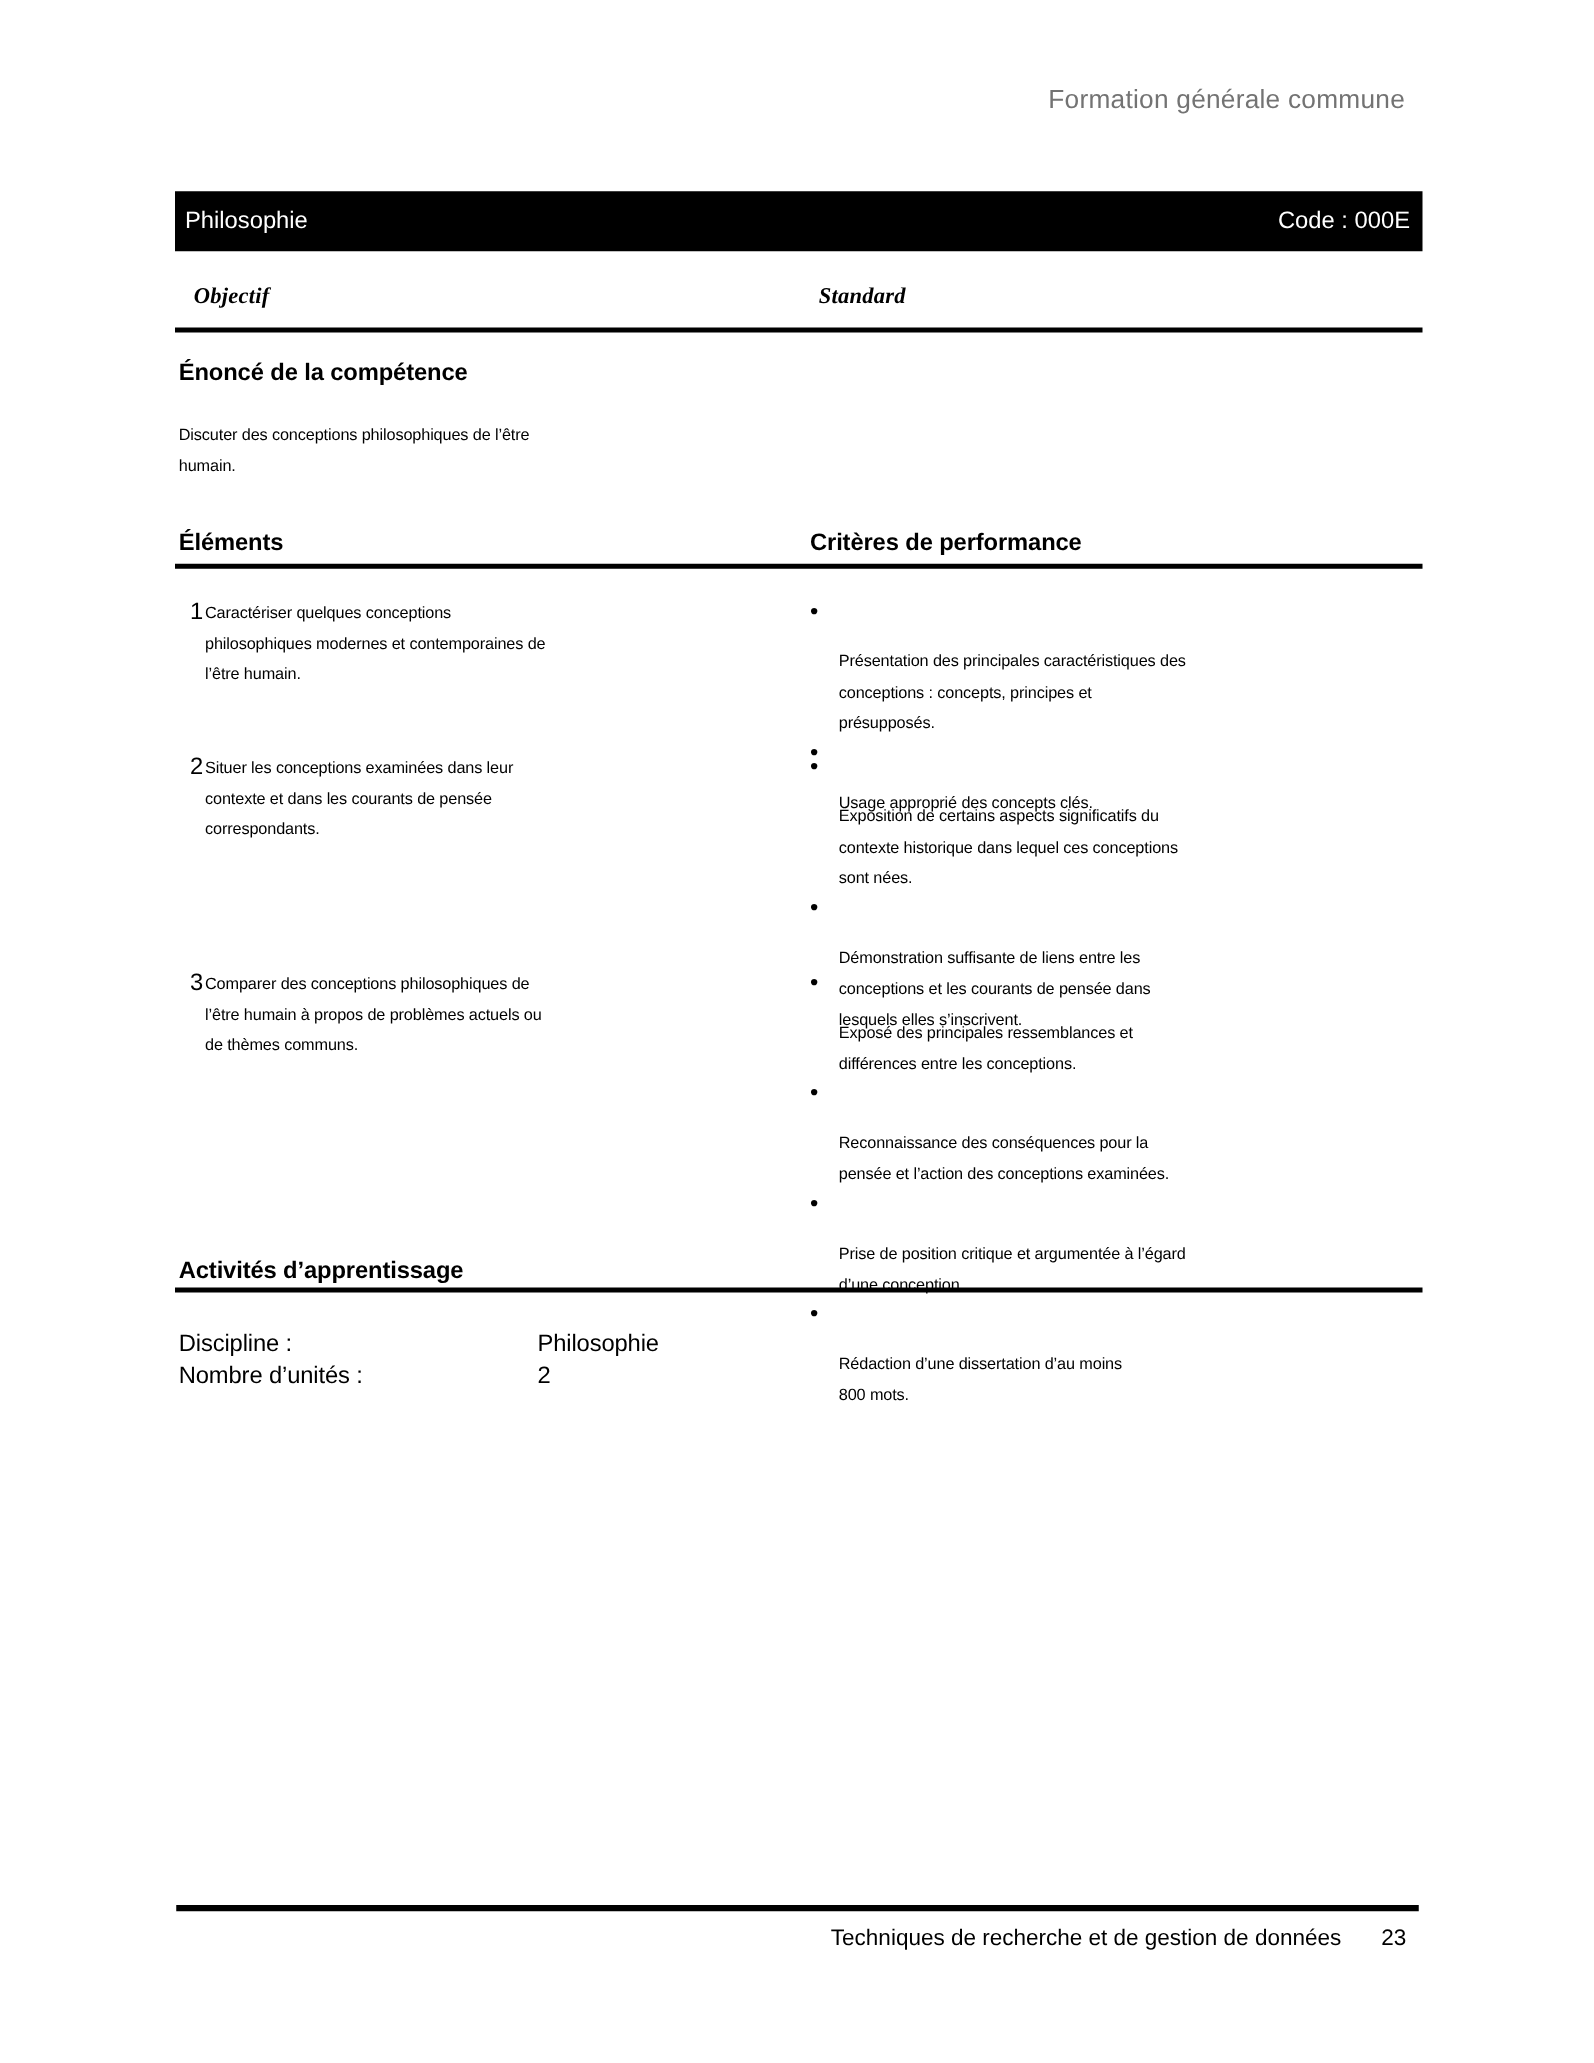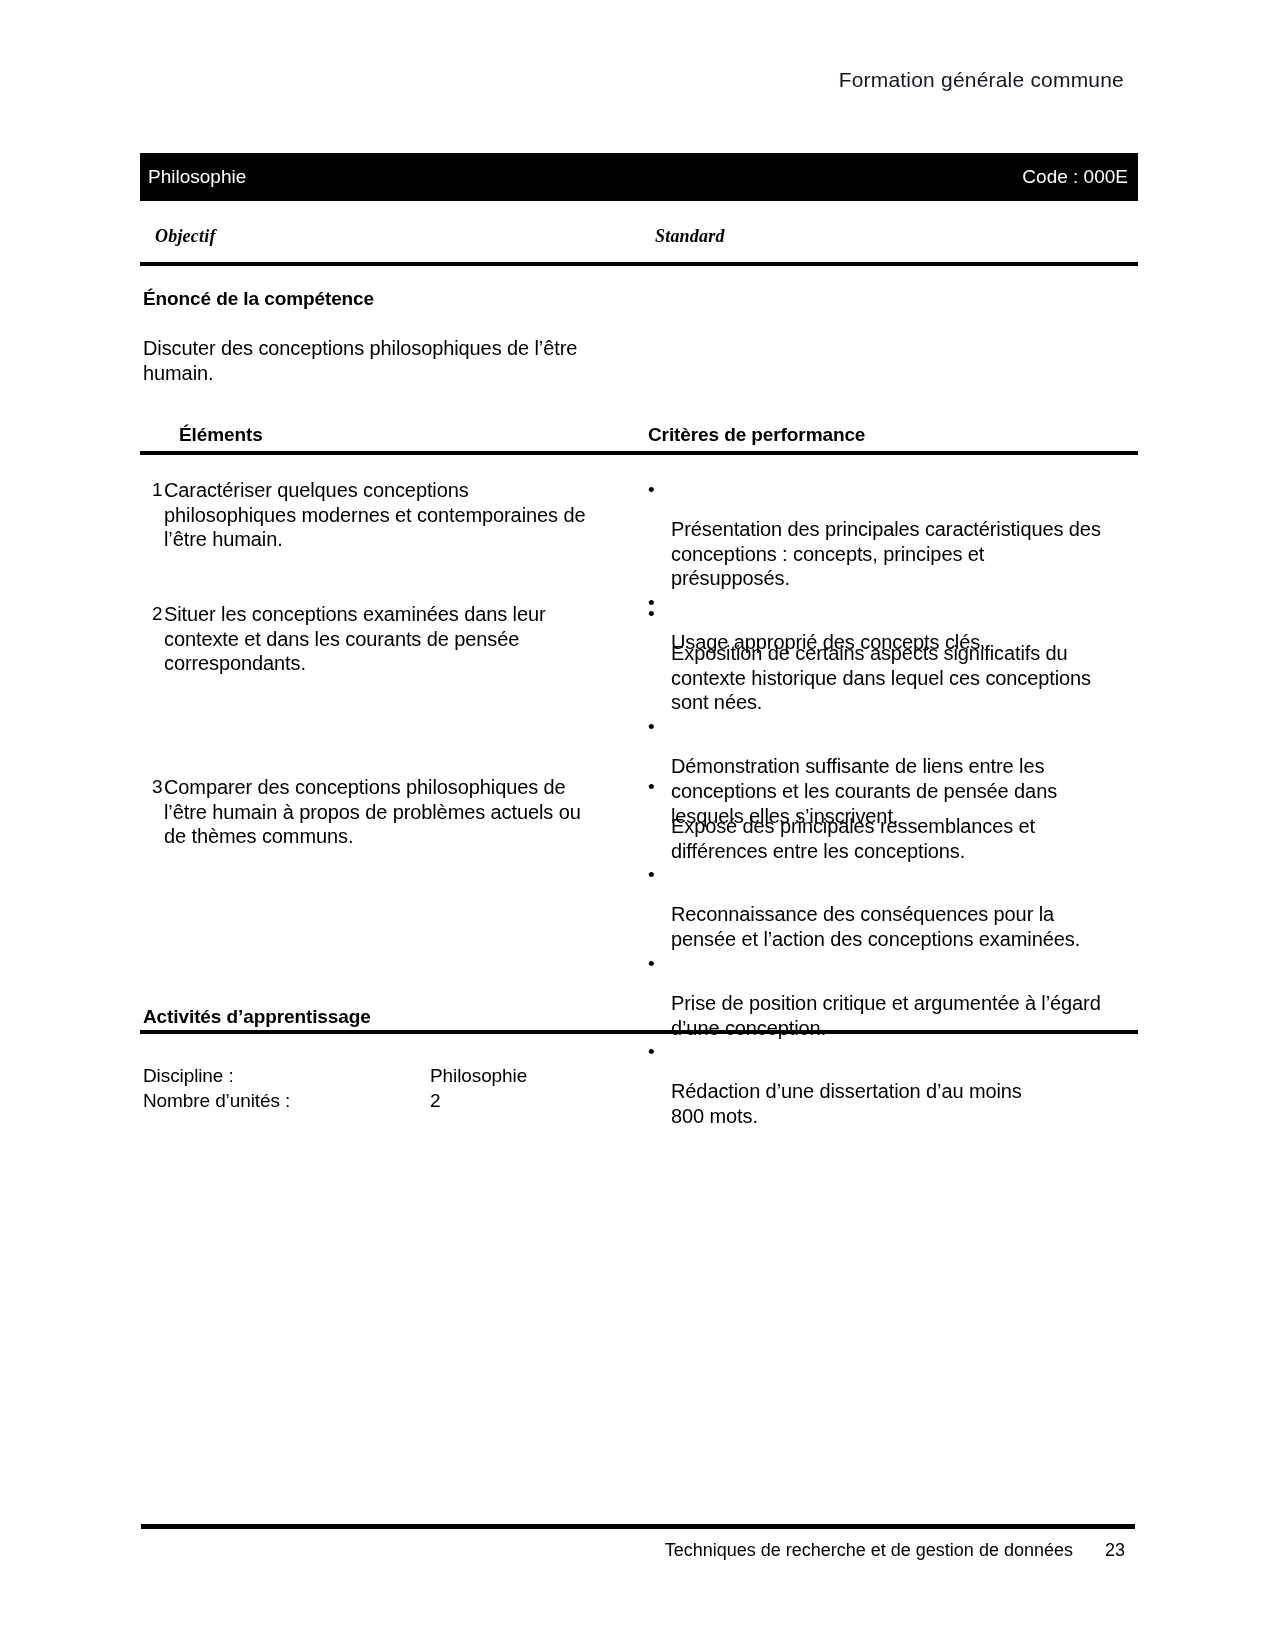--- a/index.html
+++ b/index.html
@@ -4,45 +4,45 @@
 <style>
   html,body{margin:0;padding:0;}
   body{
     width:1275px;height:1650px;position:relative;background:#ffffff;
     font-family:"Liberation Sans",sans-serif;color:#000;overflow:hidden;
   }
   .lines{white-space:pre-line;}
   
   .running-head{
     position:absolute;top:68px;right:151px;
-    font-size:21px;color:#0f172a;letter-spacing:0.2px;
+    font-size:21px;color:#737373;letter-spacing:0.2px;
   }
   
   .title-bar{
     position:absolute;left:140px;top:153px;width:998px;height:48px;
     background:#000;color:#fff;display:flex;justify-content:space-between;
     align-items:center;box-sizing:border-box;padding:0 10px 0 8px;font-size:19px;
   }
   
   .col-head{position:absolute;top:226px;font-size:18px;font-weight:bold;font-style:italic;letter-spacing:0.2px;font-family:Liberation Serif, serif;}
   .col-head.objectif{left:155px;}
   .col-head.standard{left:655px;}
   .rule{position:absolute;left:140px;width:998px;height:4px;background:#000;}
   .rule-top{top:262px;}
   .rule-elements{top:451px;}
   .rule-activities{top:1030px;}
   .rule-footer{top:1524px;left:141px;width:994px;height:5px;}
   
   .section-heading{position:absolute;font-size:19px;font-weight:bold;letter-spacing:-0.1px;}
   .h-enonce{left:143px;top:288px;}
-  .h-elements{left:143px;top:424px;margin-left:36px;}
+  .h-elements{left:143px;top:424px;}
   .h-criteres{left:648px;top:424px;}
   .h-activites{left:143px;top:1006px;}
   
-  .bodytext{font-size:20px;line-height:24.7px;letter-spacing:-0.1px;}
+  .bodytext{font-size:13px;line-height:24.7px;letter-spacing:-0.1px;}
   .enonce-body{position:absolute;left:143px;top:336px;width:505px;}
   
   .row{position:absolute;left:140px;width:998px;}
   .row-1{top:478px;}
   .row-2{top:602px;}
   .row-3{top:775px;}
   .item-number{position:absolute;left:12px;top:0;font-size:19px;line-height:24.7px;}
   .item-text{position:absolute;left:24px;top:0;width:460px;}
   .criteria{position:absolute;left:508px;top:0;width:490px;}
   .criterion{display:flex;align-items:flex-start;}

